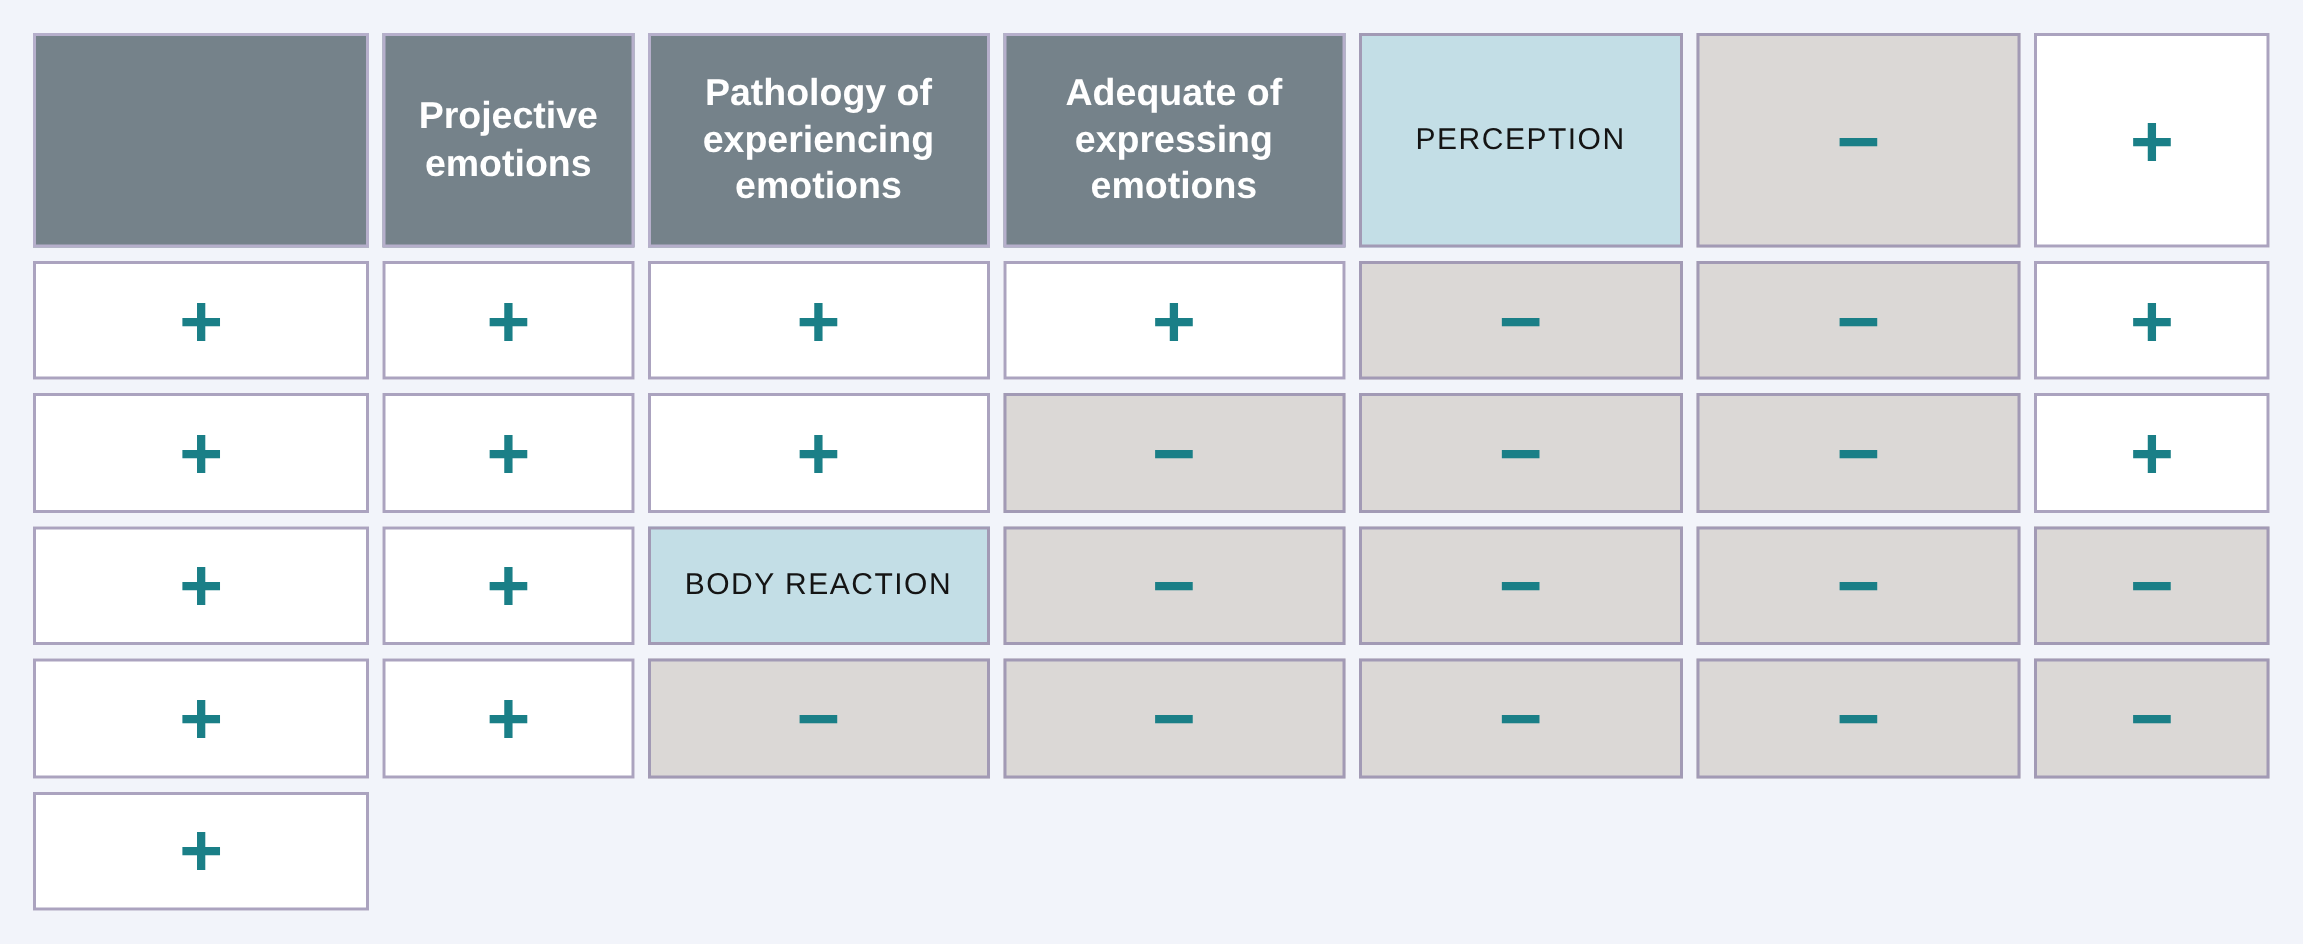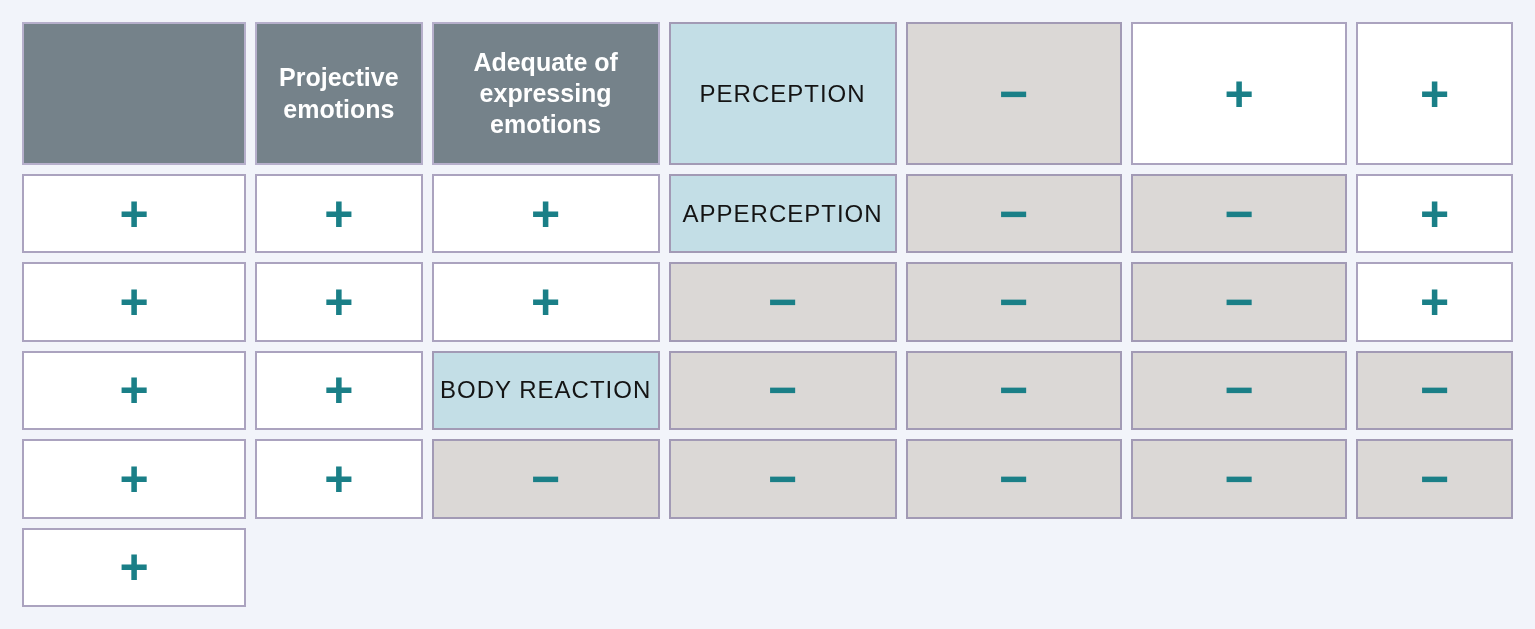--- a/index.html
+++ b/index.html
@@ -44,52 +44,52 @@
     border: 2px solid var(--header-border);
     color: var(--header-text);
     font-weight: bold;
     font-size: 25px;
     padding: 4px 6px;
   }
   .rowlab {
     background: var(--label-bg);
     border: 2px solid var(--cell-border);
     color: var(--label-text);
-    font-size: 24px;
+    font-size: 20px;
     letter-spacing: 1px;
     padding: 2px;
   }
   .val {
     border: 2px solid var(--cell-border);
     color: var(--symbol);
     font-size: 50px;
     font-weight: bold;
     line-height: 1;
   }
   .val.minus { background: var(--minus-bg); }
   .val.plus  { background: var(--plus-bg); border-color: #aba3bf; }
 </style>
 </head>
 <body>
 
 <div class="matrix">
 
   <div class="cell hdr"></div>
   <div class="cell hdr">Projective emotions</div>
+  <div class="cell hdr">Pathology of experiencing emotions</div>
   <div class="cell hdr">Adequate of expressing emotions</div>
 
   <div class="cell rowlab">PERCEPTION</div>
   <div class="cell val minus">−</div>
   <div class="cell val plus">+</div>
   <div class="cell val plus">+</div>
   <div class="cell val plus">+</div>
   <div class="cell val plus">+</div>
   <div class="cell val plus">+</div>
 
-  <div class="cell rowlab">APPERCEPTION</div>
   <div class="cell val minus">−</div>
   <div class="cell val minus">−</div>
   <div class="cell val plus">+</div>
   <div class="cell val plus">+</div>
   <div class="cell val plus">+</div>
   <div class="cell val plus">+</div>
 
   <div class="cell val minus">−</div>
   <div class="cell val minus">−</div>
   <div class="cell val minus">−</div>

